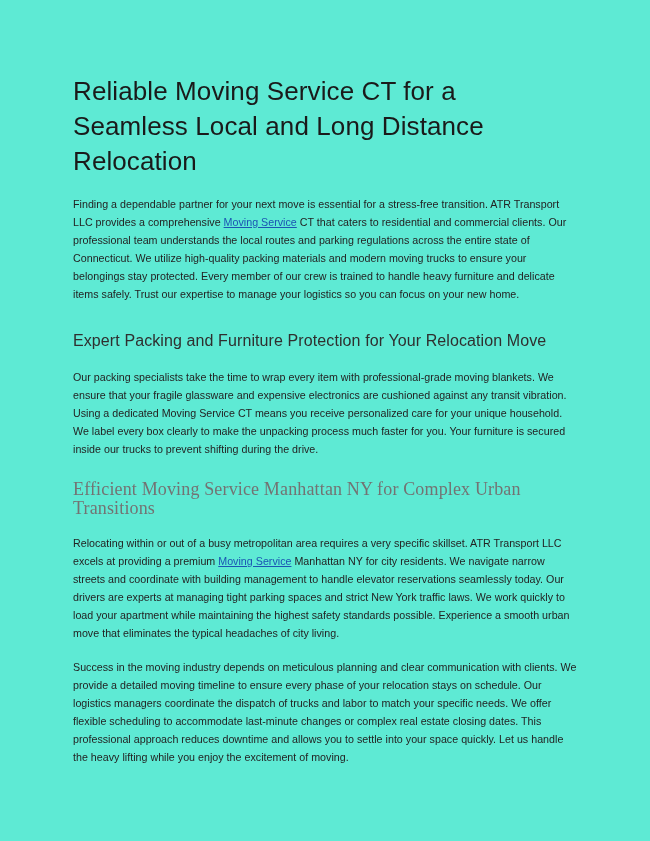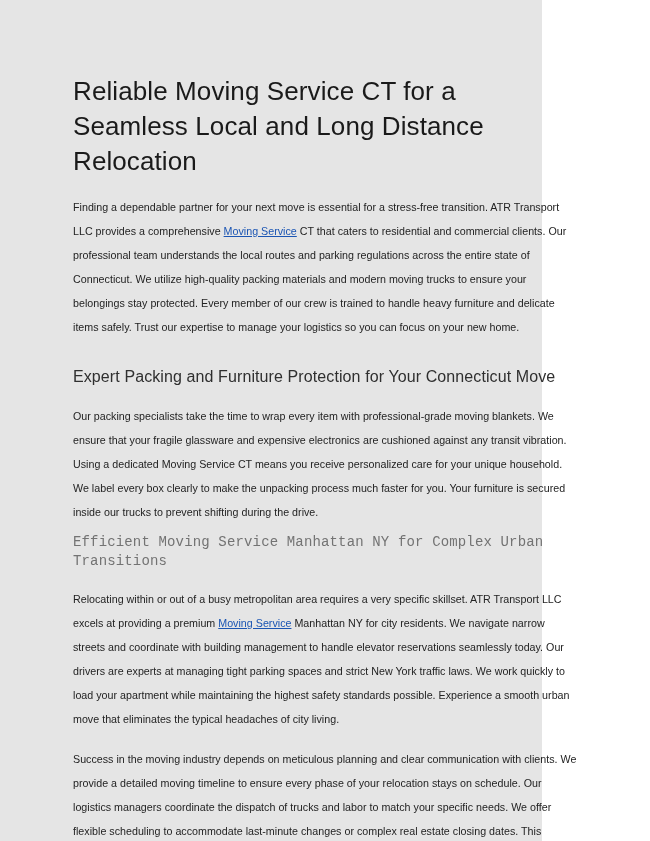--- a/index.html
+++ b/index.html
@@ -10,23 +10,23 @@
   }
   body {
     width: 650px;
     height: 841px;
     font-family: "Liberation Sans", sans-serif;
     -webkit-font-smoothing: antialiased;
     overflow: hidden;
   }
   .page {
     position: relative;
-    width: 542px;
+    width: 650px;
     height: 841px;
-    background: #e5e5e5;
+    background: #5eead4;
     box-sizing: border-box;
   }
   .content {
     position: absolute;
     left: 73px;
     top: 74px;
     width: 505px;
   }
   h1.doc-title {
     font-family: "Liberation Sans", sans-serif;
@@ -40,33 +40,33 @@
   h2.section-heading {
     font-family: "Liberation Sans", sans-serif;
     font-size: 16px;
     font-weight: 400;
     line-height: 23px;
     color: #2f2f2f;
     margin: 26px 0 10px 0;
     letter-spacing: 0.1px;
   }
   h3.sub-heading {
-    font-family: Liberation Mono, monospace;
-    font-size: 14px;
+    font-family: Liberation Serif, serif;
+    font-size: 18px;
     font-weight: 400;
     line-height: 19px;
     color: #737373;
-    margin: 9px 0 9px 0;
+    margin: 22px 0 9px 0;
     letter-spacing: 0.15px;
   }
   p.body-text {
     font-family: "Liberation Sans", sans-serif;
     font-size: 10.7px;
     font-weight: 400;
-    line-height: 24px;
+    line-height: 18px;
     color: #232323;
     margin: 16px 0 2px 0;
     text-align: left;
     letter-spacing: 0.01px;
   }
   a.inline-link {
     color: #1b55b3;
     text-decoration: underline;
     text-decoration-color: #1b55b3;
     cursor: pointer;
@@ -75,21 +75,21 @@
 </head>
 <body>
 
 <div class="page">
   <div class="content">
 
     <h1 class="doc-title"><span>Reliable Moving Service CT for a Seamless Local and Long Distance Relocation</span></h1>
 
     <p class="body-text"><span>Finding a dependable partner for your next move is essential for a stress-free transition. ATR Transport LLC provides a comprehensive </span><a class="inline-link" href="#">Moving Service</a><span> CT that caters to residential and commercial clients. Our professional team understands the local routes and parking regulations across the entire state of Connecticut. We utilize high-quality packing materials and modern moving trucks to ensure your belongings stay protected. Every member of our crew is trained to handle heavy furniture and delicate items safely. Trust our expertise to manage your logistics so you can focus on your new home.</span></p>
 
-    <h2 class="section-heading">Expert Packing and Furniture Protection for Your Connecticut Move</h2>
+    <h2 class="section-heading">Expert Packing and Furniture Protection for Your Relocation Move</h2>
 
     <p class="body-text">Our packing specialists take the time to wrap every item with professional-grade moving blankets. We ensure that your fragile glassware and expensive electronics are cushioned against any transit vibration. Using a dedicated Moving Service CT means you receive personalized care for your unique household. We label every box clearly to make the unpacking process much faster for you. Your furniture is secured inside our trucks to prevent shifting during the drive.</p>
 
     <h3 class="sub-heading">Efficient Moving Service Manhattan NY for Complex Urban Transitions</h3>
 
     <p class="body-text"><span>Relocating within or out of a busy metropolitan area requires a very specific skillset. ATR Transport LLC excels at providing a premium </span><a class="inline-link" href="#">Moving Service</a><span> Manhattan NY for city residents. We navigate narrow streets and coordinate with building management to handle elevator reservations seamlessly today. Our drivers are experts at managing tight parking spaces and strict New York traffic laws. We work quickly to load your apartment while maintaining the highest safety standards possible. Experience a smooth urban move that eliminates the typical headaches of city living.</span></p>
 
 
     <p class="body-text">Success in the moving industry depends on meticulous planning and clear communication with clients. We provide a detailed moving timeline to ensure every phase of your relocation stays on schedule. Our logistics managers coordinate the dispatch of trucks and labor to match your specific needs. We offer flexible scheduling to accommodate last-minute changes or complex real estate closing dates. This professional approach reduces downtime and allows you to settle into your space quickly. Let us handle the heavy lifting while you enjoy the excitement of moving.</p>
 

